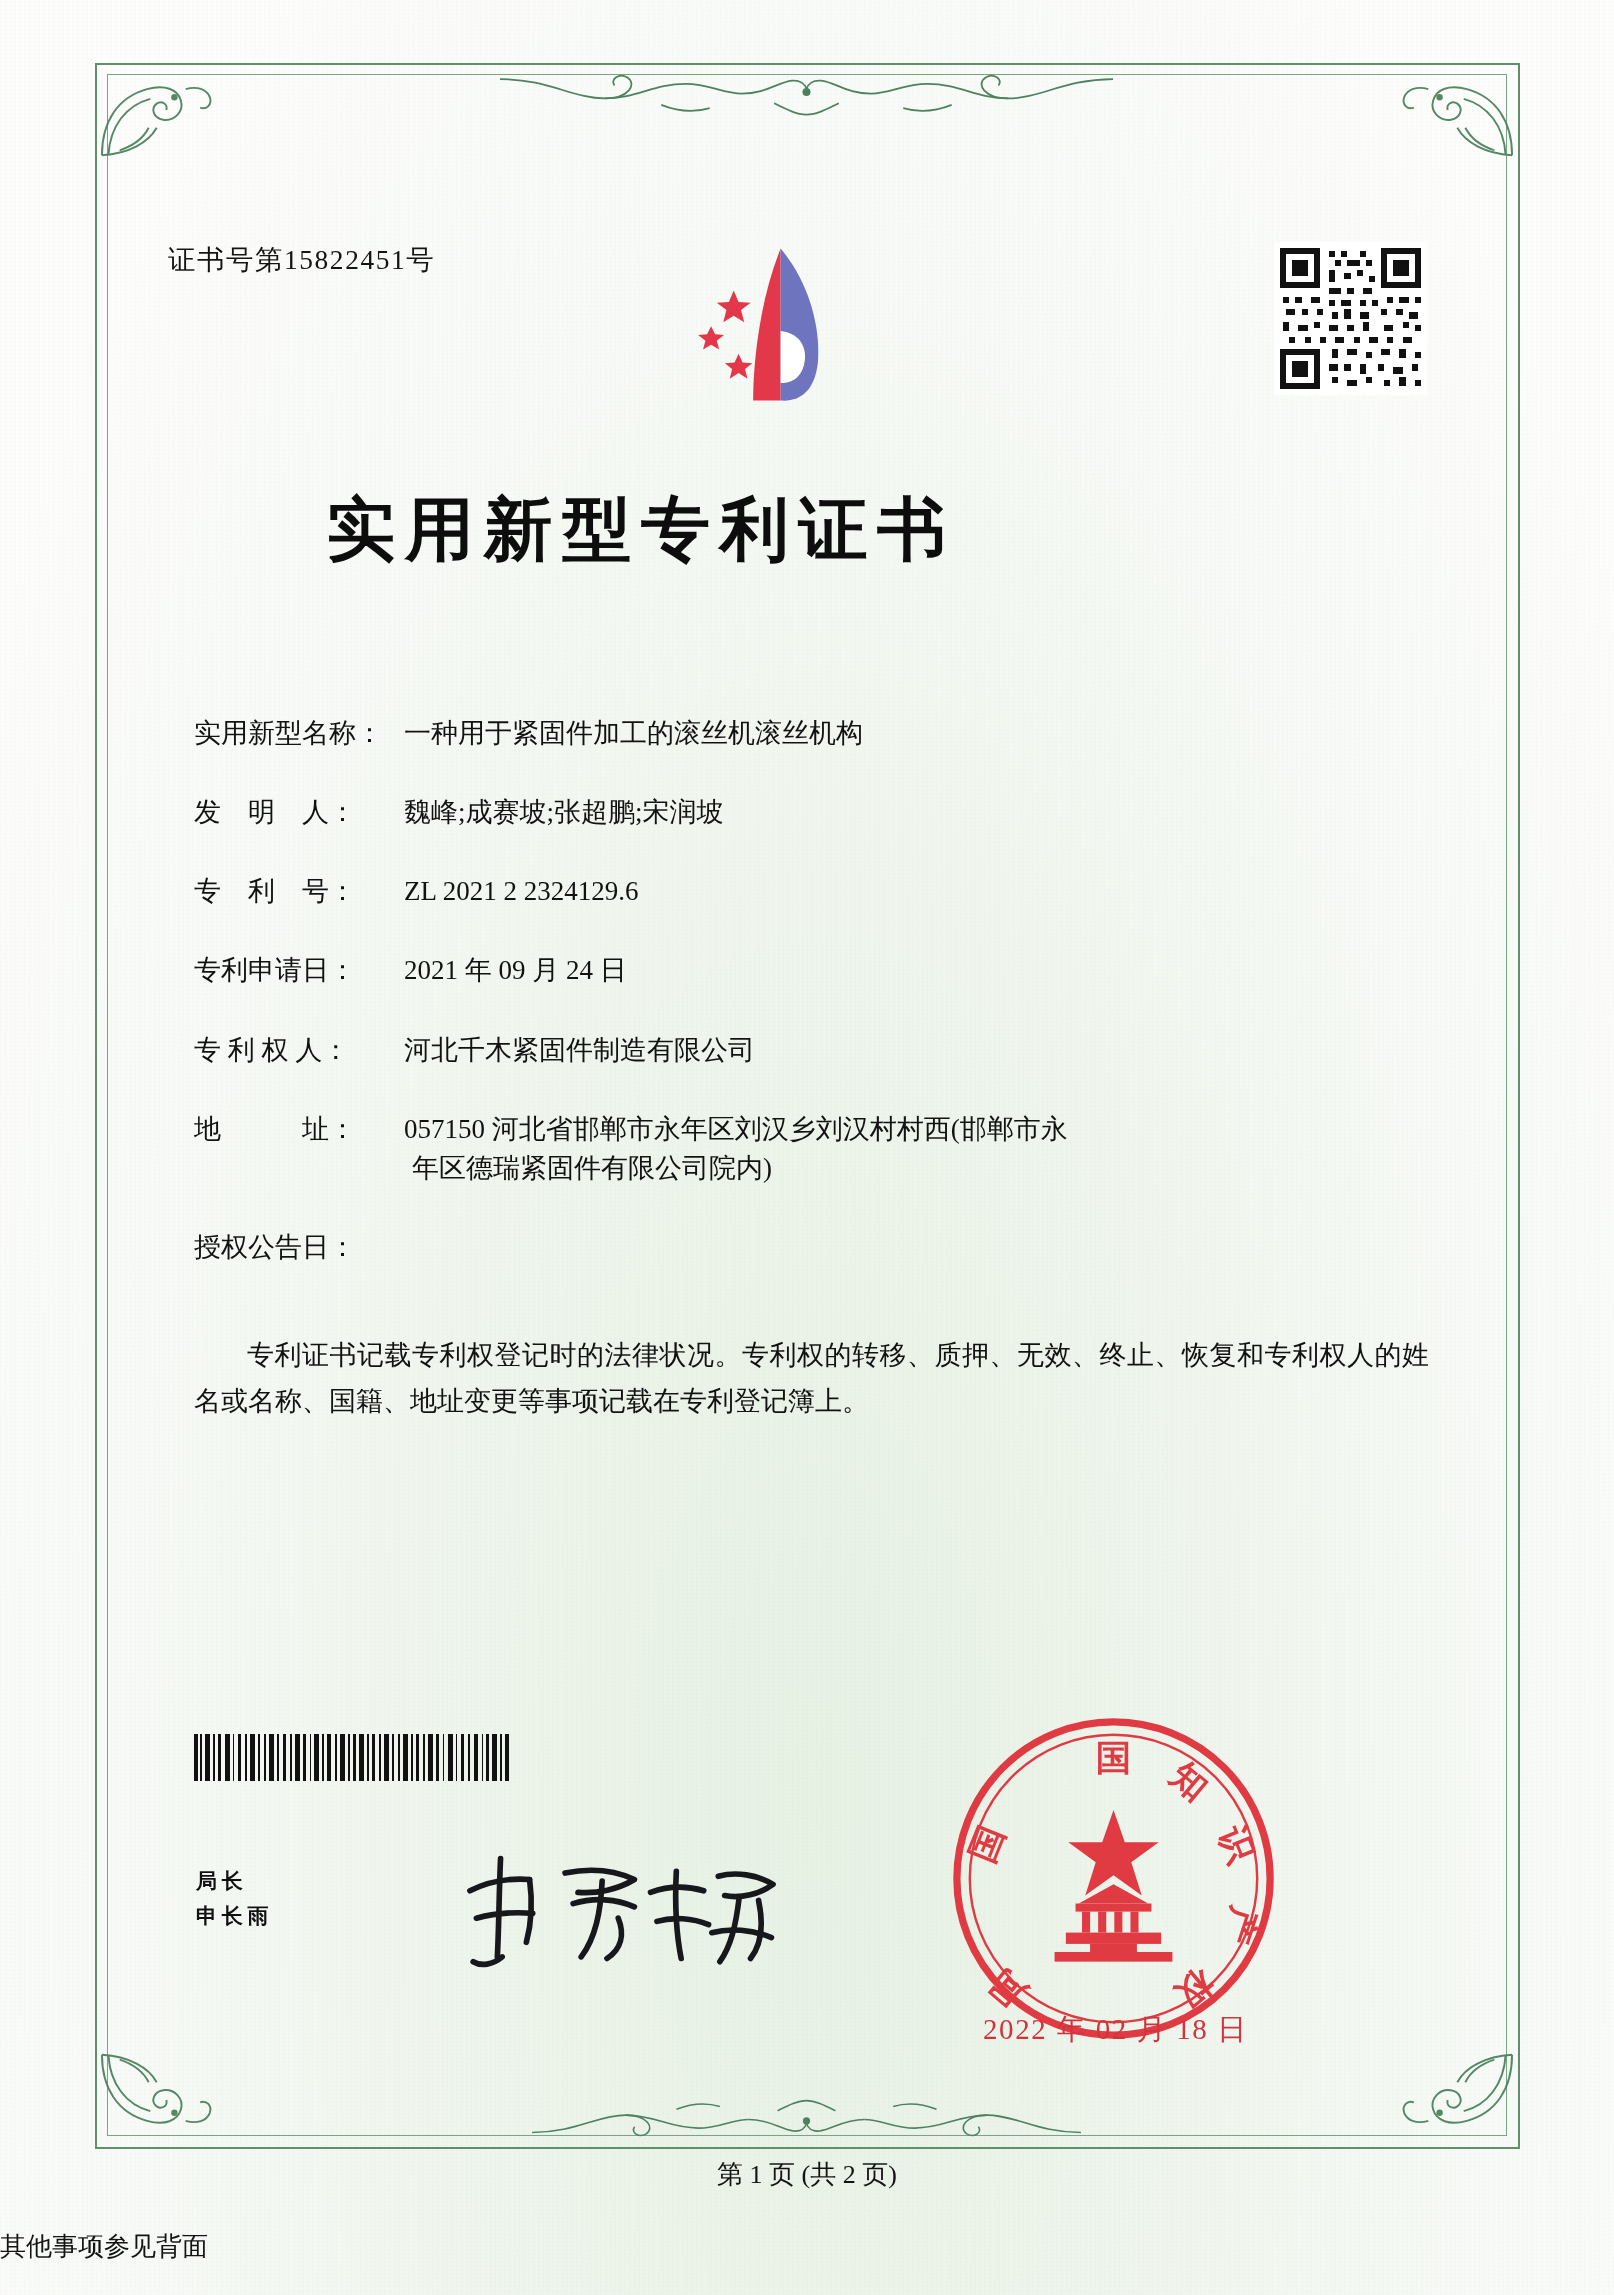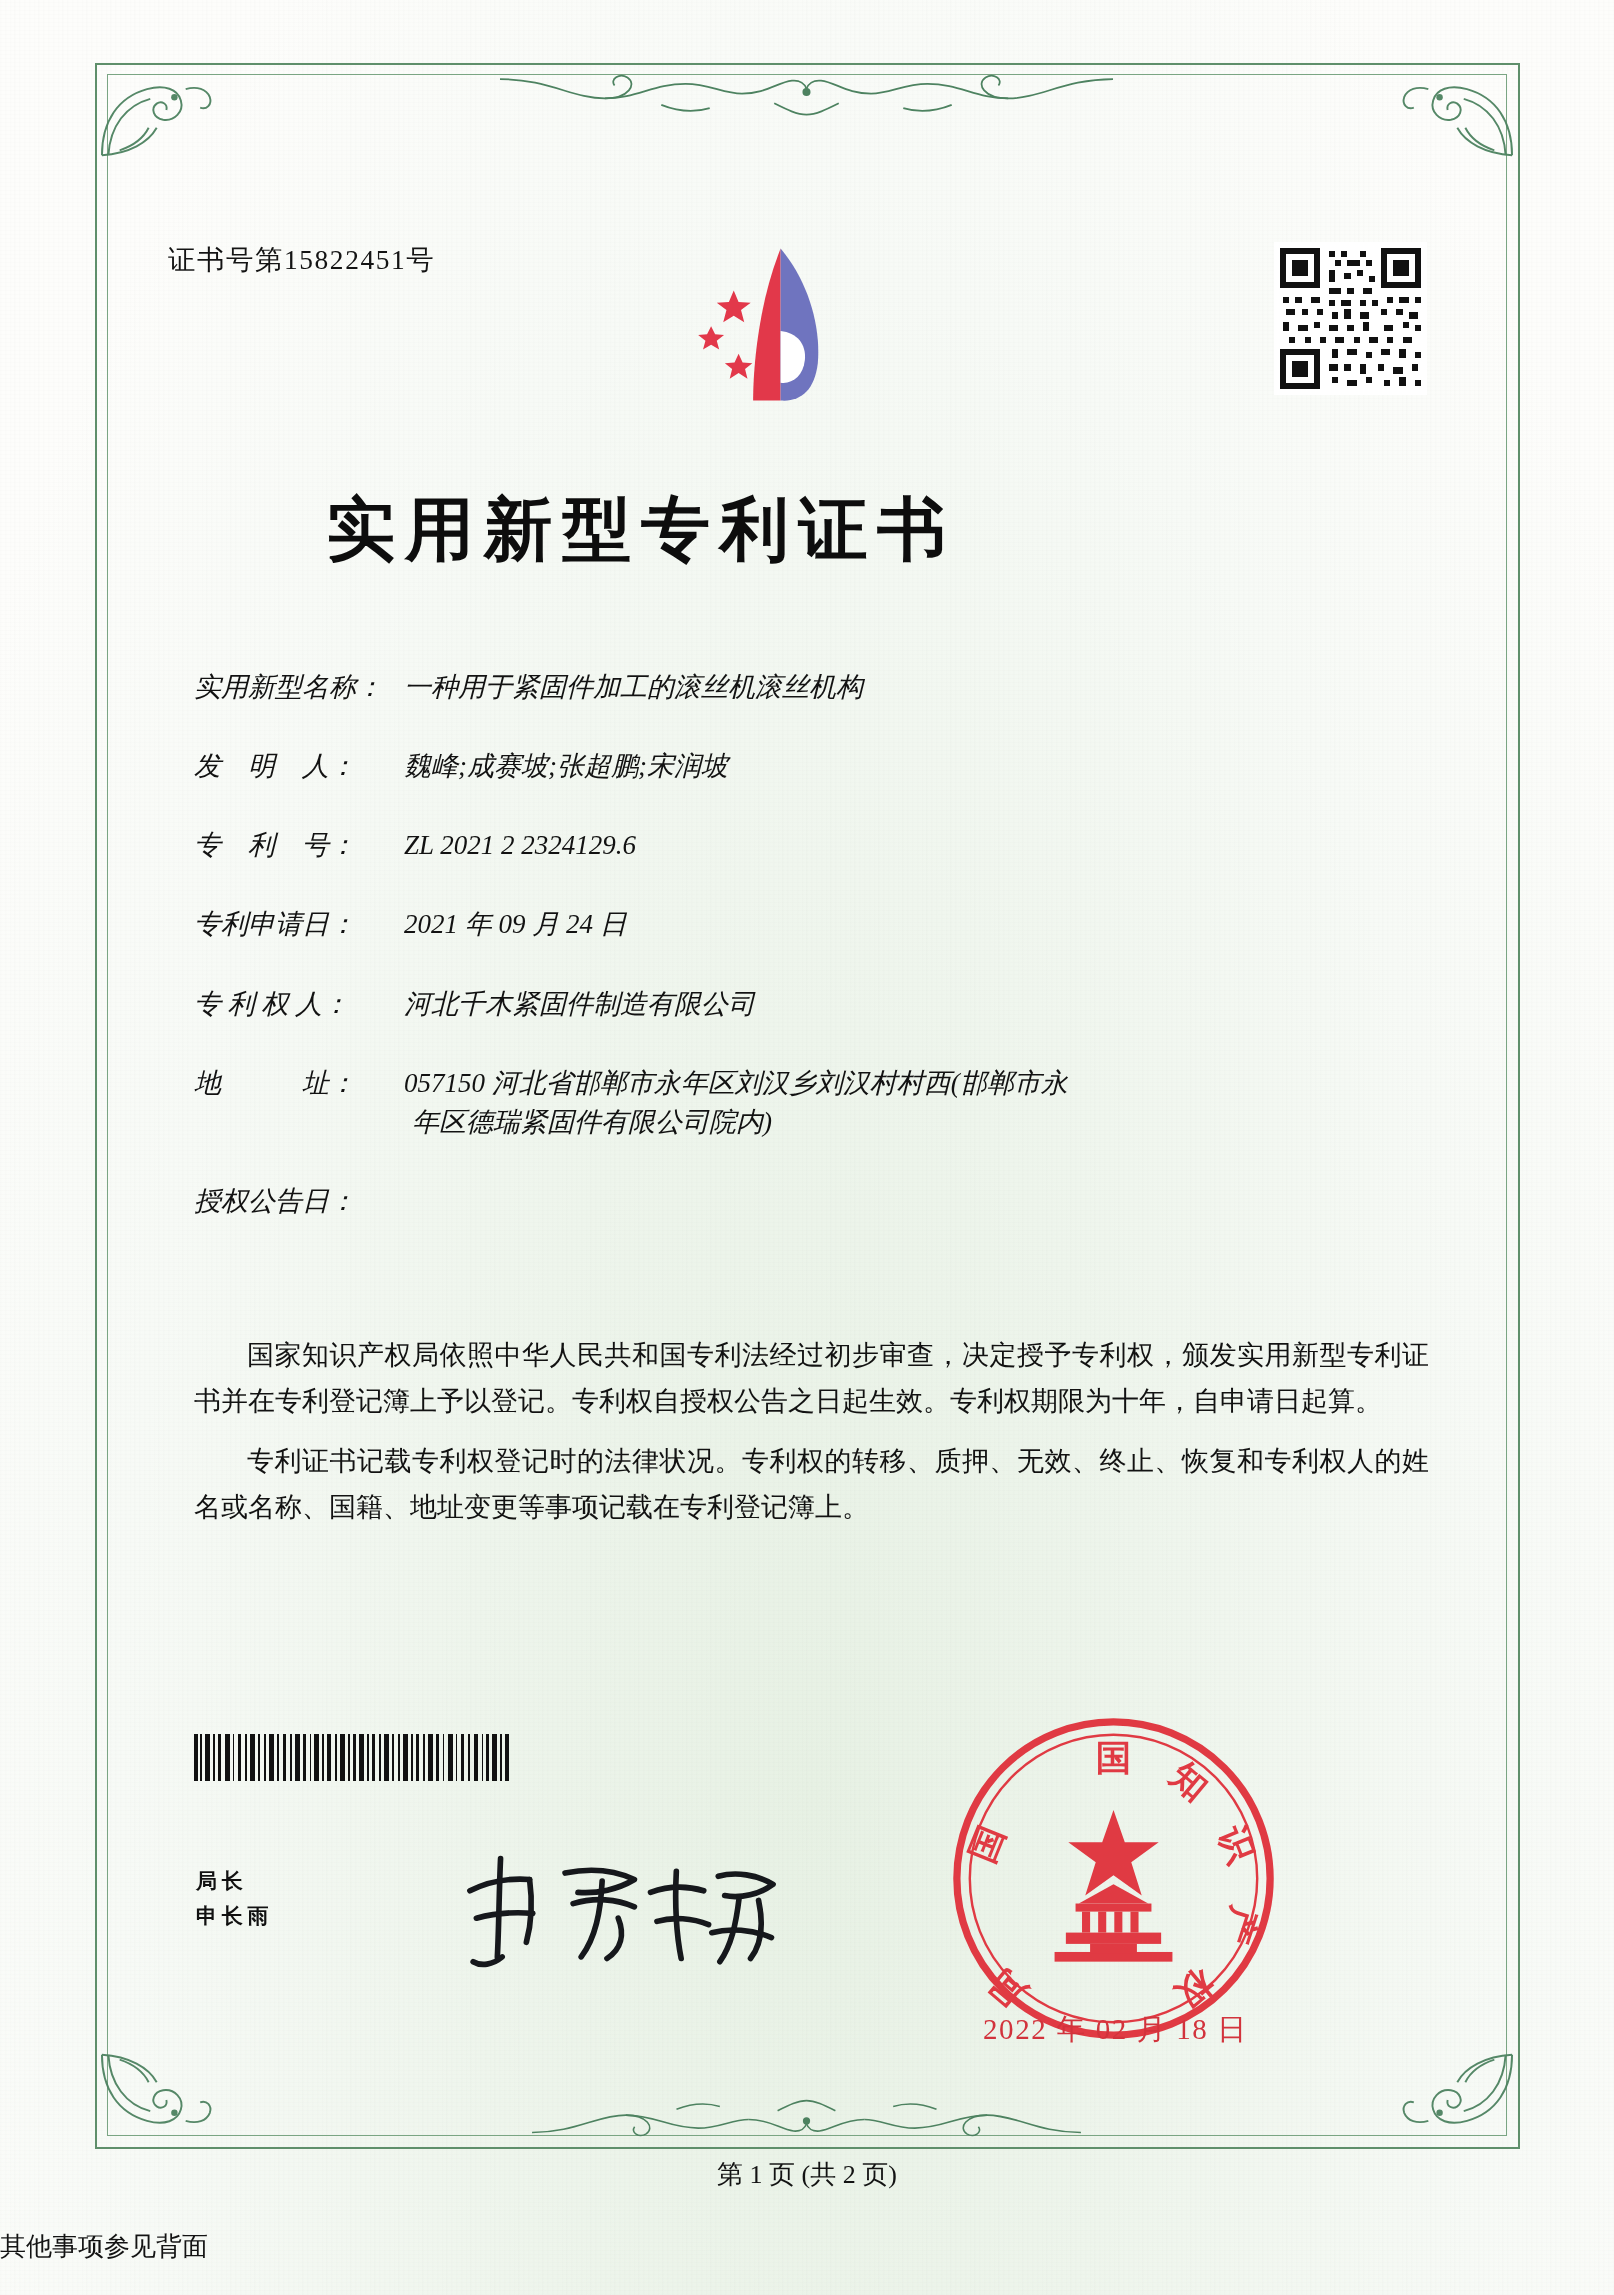--- a/index.html
+++ b/index.html
@@ -108,23 +108,22 @@
     font-size: 69px;
     font-weight: bold;
     letter-spacing: 9.7px;
     color: #0d0d0d;
     font-family: "DejaVu Serif", "Liberation Serif", serif;
   }
 
   
   .fields {
     position: absolute;
-    left: 194px; top: 668px;
+    left: 194px; top: 714px;
     width: 1243px;
-    font-style: italic;
   }
   .frow {
     display: flex;
     align-items: flex-start;
     margin-bottom: 40px;
     font-size: 27px;
     line-height: 1.45;
     color: #121212;
   }
   .flabel {
@@ -427,21 +426,20 @@
         <span class="l2">年区德瑞紧固件有限公司院内)</span>
       </span>
     </div>
 
     <div class="frow inline-two">
       <span class="flabel w-wide">授权公告日：</span>
     </div>
   </div>
 
   <div class="paras">
-    <p>国家知识产权局依照中华人民共和国专利法经过初步审查，决定授予专利权，颁发实用新型专利证书并在专利登记簿上予以登记。专利权自授权公告之日起生效。专利权期限为十年，自申请日起算。</p>
     <p>专利证书记载专利权登记时的法律状况。专利权的转移、质押、无效、终止、恢复和专利权人的姓名或名称、国籍、地址变更等事项记载在专利登记簿上。</p>
   </div>
 
   <div class="barcode">
     <svg viewBox="0 0 500 58" shape-rendering="crispEdges">
       <rect width="500" height="58" fill="none"></rect>
       <g fill="#111111">
         <rect x="0" y="0" width="5" height="58"></rect>
           <rect x="8" y="0" width="2" height="58"></rect>
         <rect x="14" y="0" width="6" height="58"></rect>

